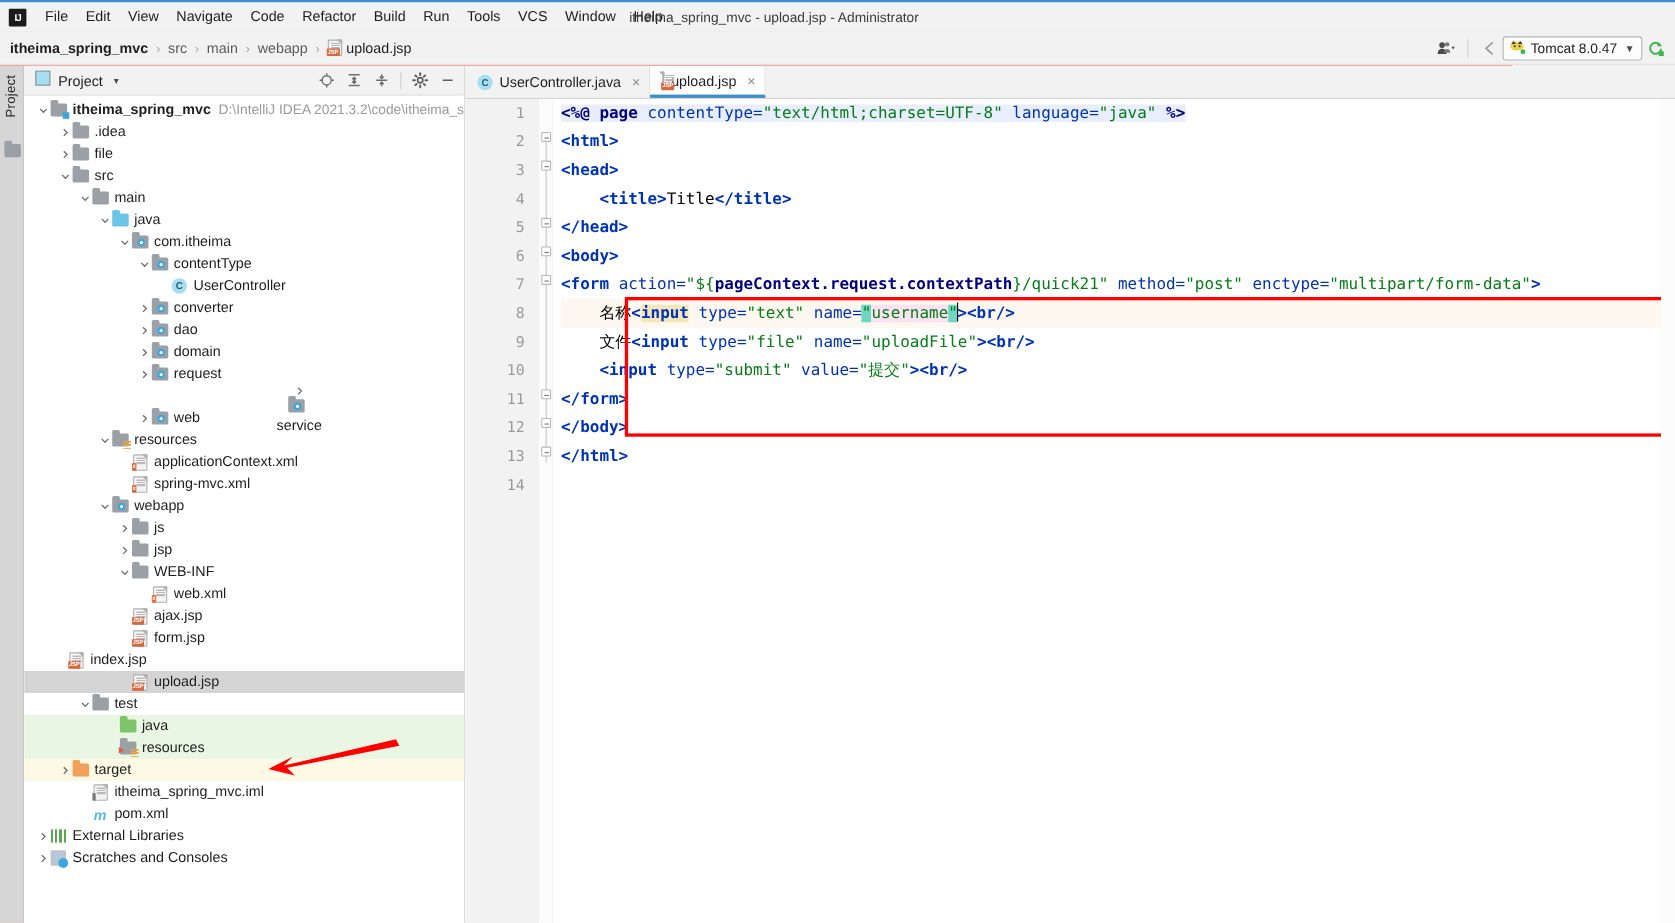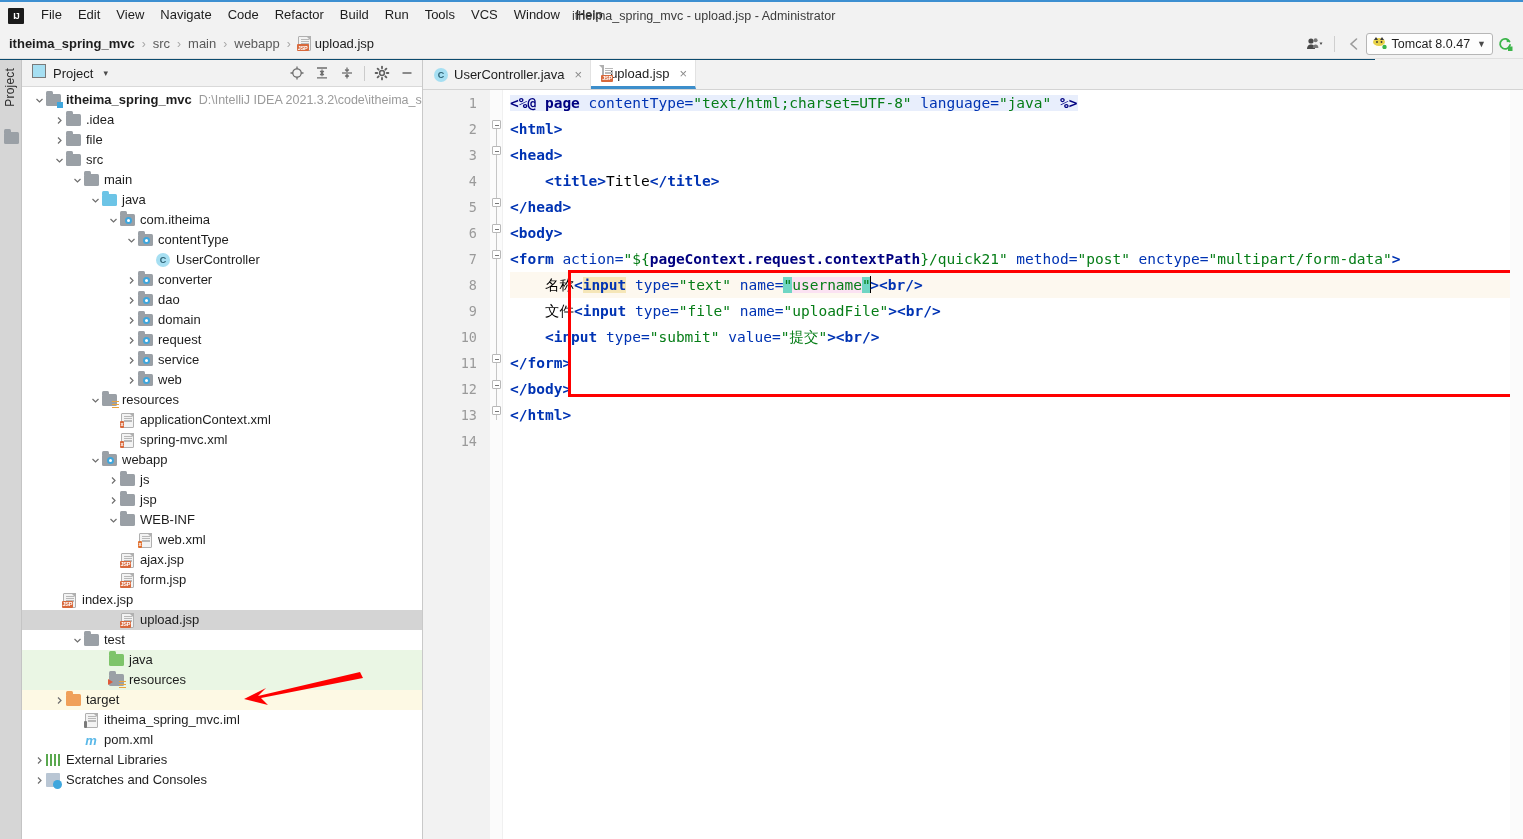--- a/index.html
+++ b/index.html
@@ -7,21 +7,21 @@
     margin: 0; padding: 0;
     width: 1523px; height: 839px;
     overflow: hidden;
     background: #f2f2f2;
     font-family: "Liberation Sans", sans-serif;
     -webkit-font-smoothing: antialiased;
   }
   #app {
     position: relative;
     width: 1375px; height: 839px;
-    background: #0c4a6e;
+    background: #fca5a5;
   }
 
   
   .titlebar {
     position: absolute; left: 0; top: 0; width: 1523px; height: 29px;
     background: #f2f2f2;
     border-top: 2px solid #3d8fd1;
     display: flex; align-items: center;
   }
   .ij-logo {
@@ -603,21 +603,21 @@
             </svg>
         </span>
         <span class="icon">
             <span class="fi gray">
               <span class="badge dot-blue"></span>
             </span>
           </span>
         <span class="label">request</span>
       </div>
 
-      <div class="row" style="padding-left:104px;">
+      <div class="row" style="padding-left:104px;flex-direction:column;">
         <span class="arrow">
           <svg width="9" height="9" viewBox="0 0 9 9">
               <path d="M3 1.5 L6 4.5 L3 7.5" stroke="#6e6e6e" stroke-width="1.2" fill="none"></path>
             </svg>
         </span>
         <span class="icon">
             <span class="fi gray">
               <span class="badge dot-blue"></span>
             </span>
           </span>

